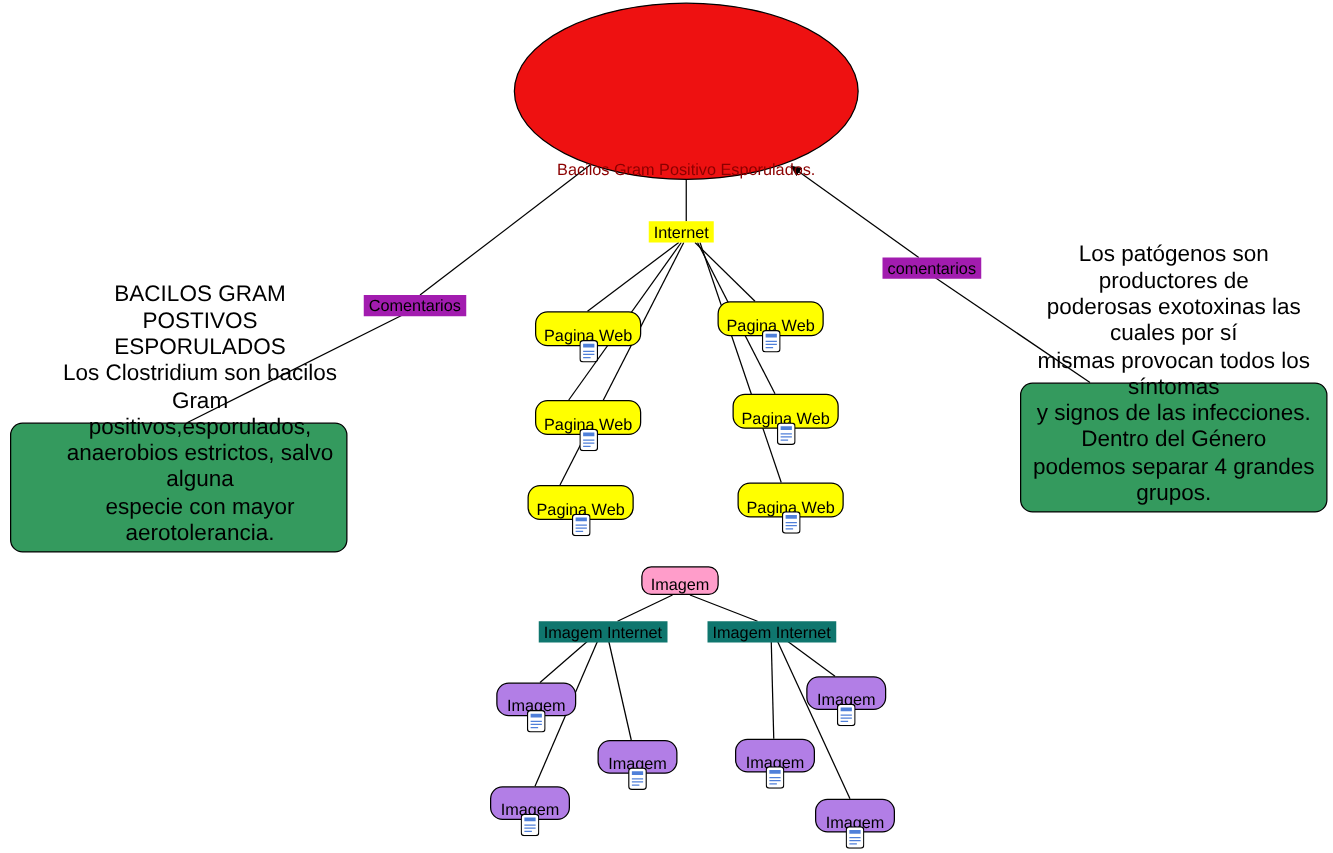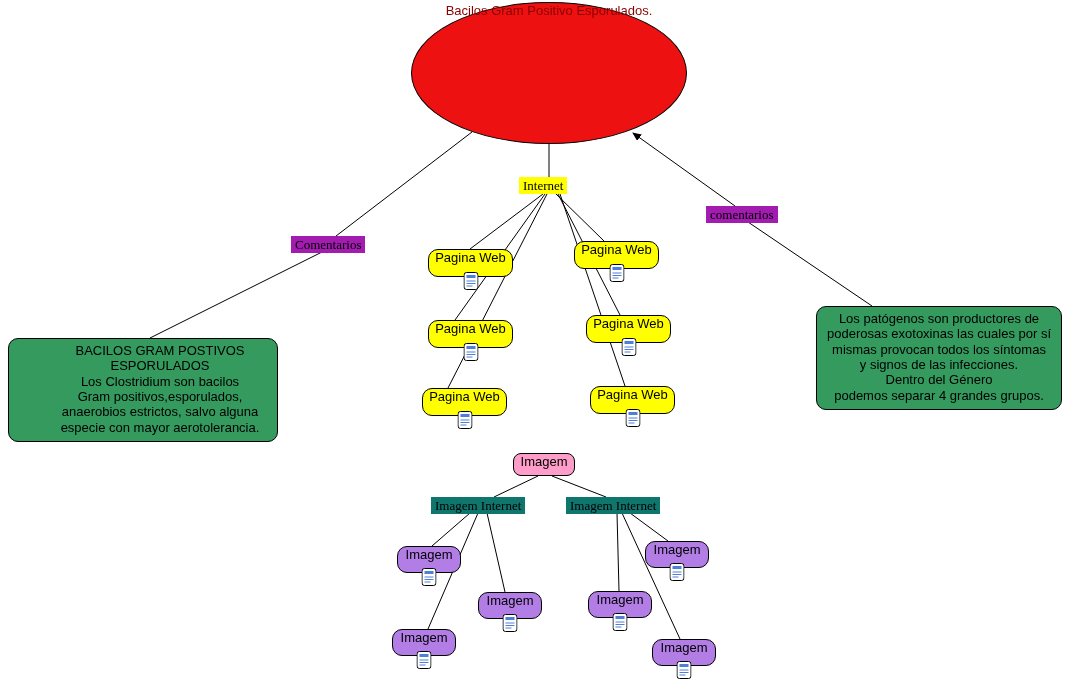--- a/index.html
+++ b/index.html
@@ -12,55 +12,55 @@
     background: #ffffff;
     overflow: hidden;
   }
   .edges { position: absolute; left: 0; top: 0; z-index: 1; }
   .edges line { stroke: #000000; stroke-width: 1; }
 
   .node {
     position: absolute;
     z-index: 2;
     display: flex;
-    align-items: flex-start;
+    align-items: flex-end;
     justify-content: center;
     text-align: center;
     font-size: 13px;
     color: #000;
   }
   .ellipse {
     left: 411px; top: 2px; width: 276px; height: 142px;
     background: #ee1111;
     border: 1px solid #000;
     border-radius: 50%;
     color: #8b0000;
   }
   .ellipse .lbl { width: 85%; }
 
-  .tag { padding: 1px 4px; line-height: 15px; font-family: Liberation Serif, serif; }
+  .tag { padding: 1px 4px; line-height: 15px; }
   .tag-yellow { background: #ffff00; }
   .tag-green  { background: #a21caf; }
   .tag-purple { background: #0f766e; }
 
   .rounded { border: 1px solid #000; border-radius: 10px; }
   .yellow  { background: #ffff00; }
   .pink    { background: #ff9dca; border-radius: 8px; }
   .purple  { background: #b27ee6; }
 
   .pw { width: 85px; height: 28px; }
   .im { width: 64px; height: 27px; }
   .imagem-root { left: 513px; top: 453px; width: 62px; height: 23px; }
 
   .note {
     background: #349a5e;
     border: 1px solid #000;
     border-radius: 10px;
     white-space: pre-line;
-    font-size: 13px;
+    font-size: 18px;
     line-height: 1.18;
     padding: 4px 6px;
   }
   .note-left  { left: 8px;   top: 338px; width: 270px; height: 104px; padding-left: 40px; }
   .note-right { left: 816px; top: 306px; width: 246px; height: 104px; }
 
   .res-icon {
     position: absolute;
     left: 50%; top: 100%;
     transform: translate(-50%, -4px);

